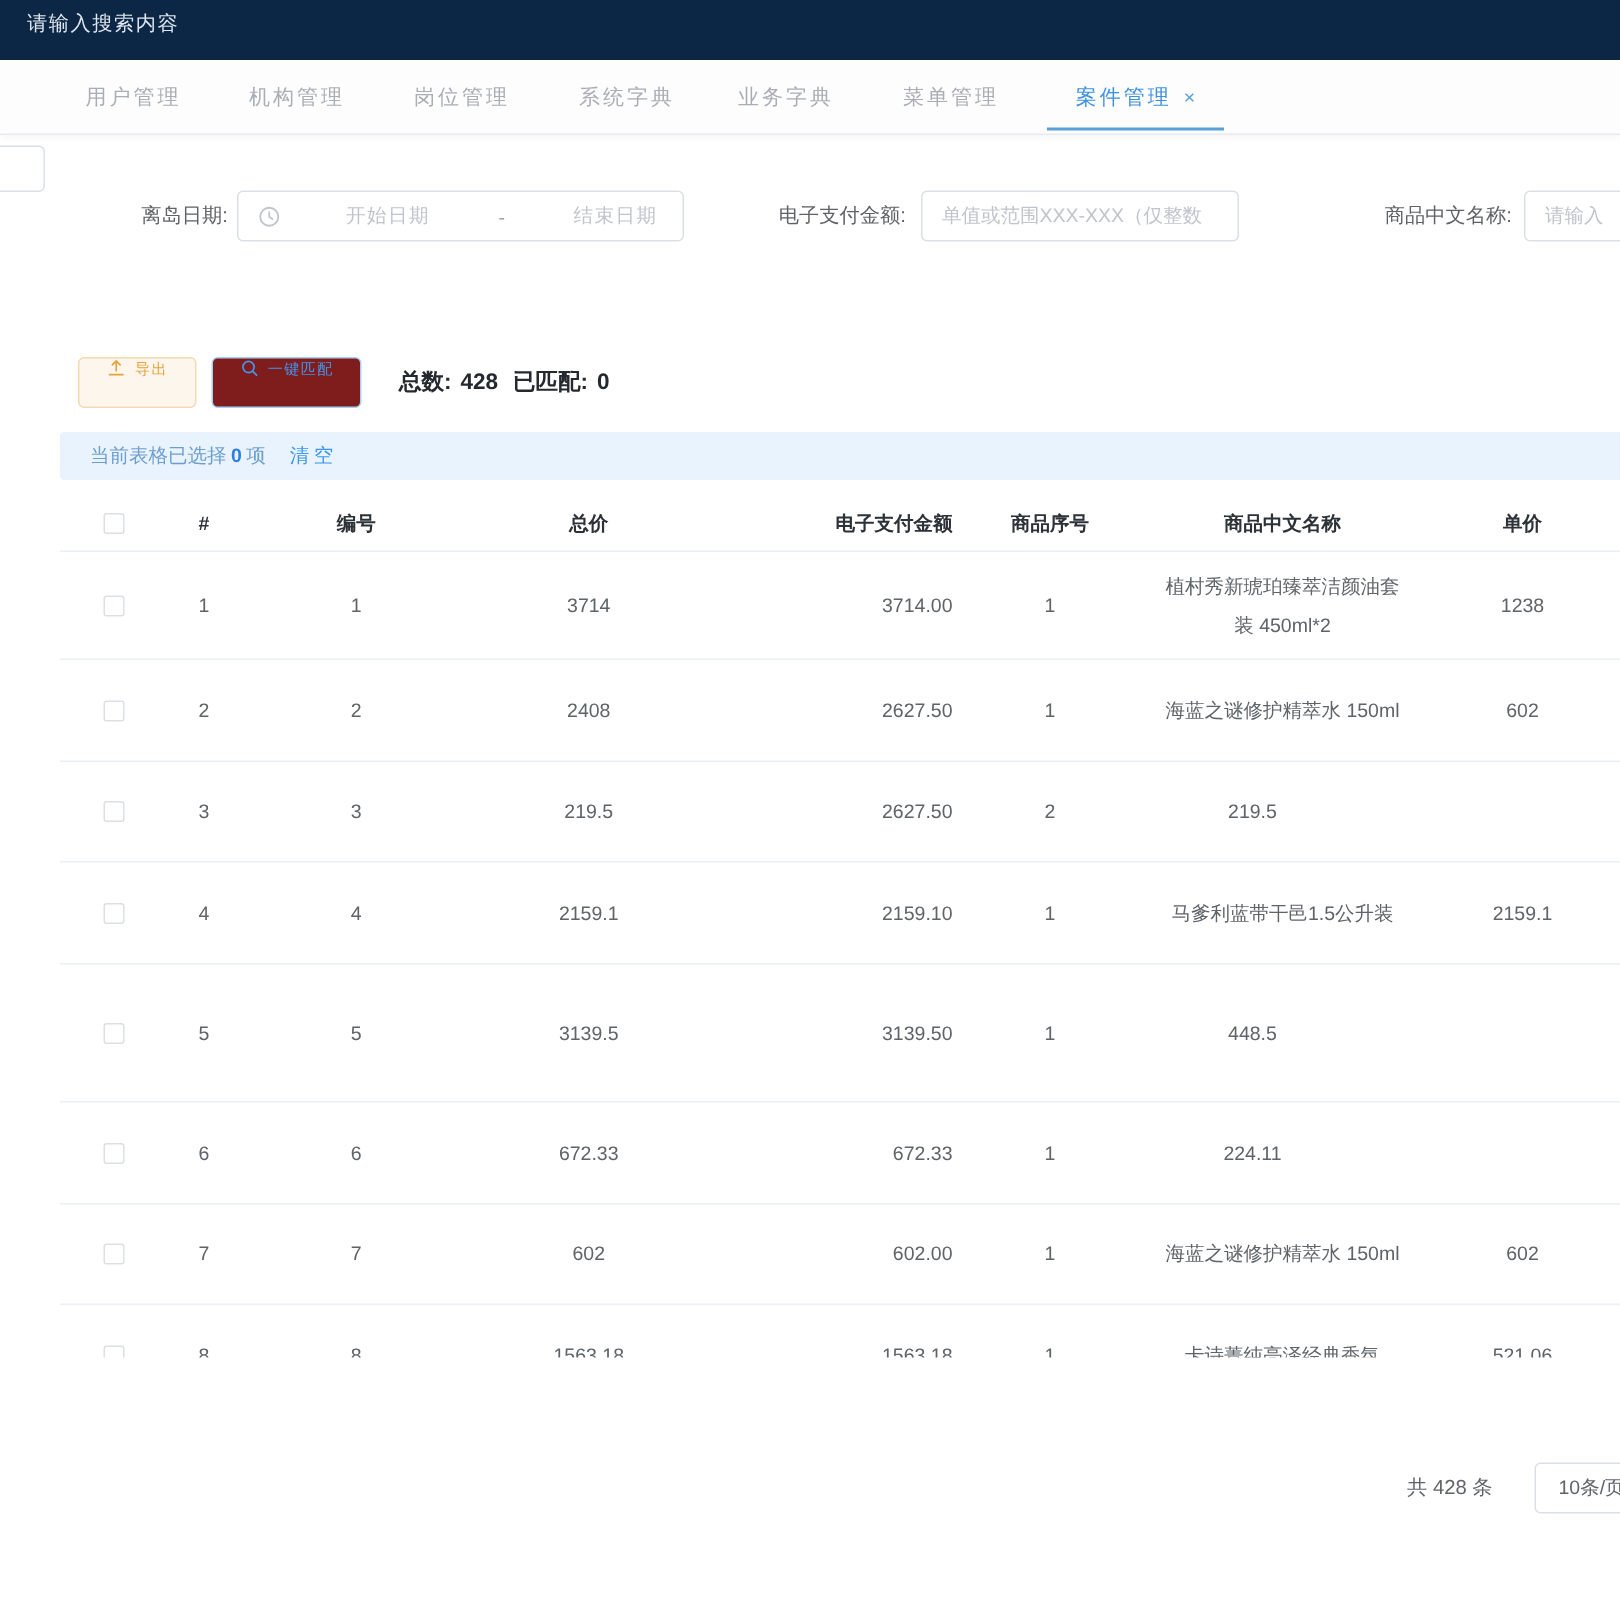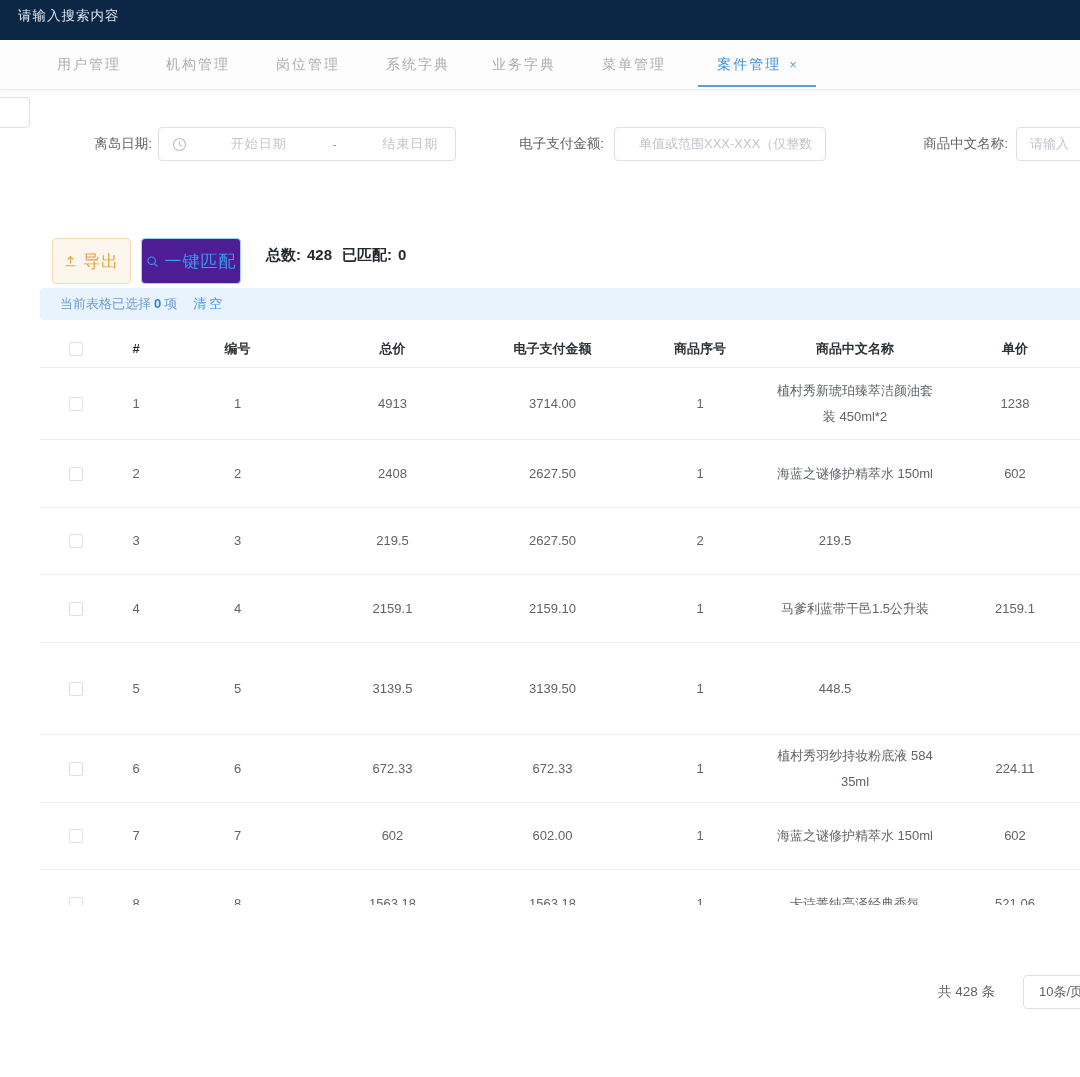--- a/index.html
+++ b/index.html
@@ -30,48 +30,48 @@
   .flt-label { position:absolute; top:127px; height:34px; line-height:34px; font-size:13.5px;
                color:#606266; text-align:right; }
   .lab-date { left:60px; width:92px; }
   .lab-amount { left:478px; width:126px; }
   .lab-product { left:884px; width:124px; }
   .input-box { position:absolute; top:127px; height:34px; border:1px solid #dcdfe6; border-radius:4px;
                background:#fff; display:flex; align-items:center; font-size:13px; color:#c0c4cc; }
   .in-date { left:158px; width:298px;gap:27px; }
   .in-date .ph { flex:1; text-align:center; letter-spacing:1px; }
   .in-date .sep { color:#9aa0a8; padding:0 2px; }
-  .in-amount { left:614px; width:212px; padding-left:24px; }
+  .in-amount { left:614px; width:212px; padding-left:13px; }
   .in-product { left:1016px; width:120px; padding-left:13px; }
   .icon-clock { margin-left:13px; display:inline-flex; }
 
   
-  .btn { position:absolute; top:238px; height:46px; border-radius:4px; font-size:17px;
-         display:flex; align-items:center; justify-content:center; cursor:pointer; letter-spacing:1px; }
+  .btn { position:absolute; top:238px; height:34px; border-radius:4px; font-size:10px;
+         display:flex; justify-content:center; cursor:pointer; letter-spacing:1px; }
   .btn-export { left:52px; width:79px; background:#fdf6ec; border:1px solid #f5dab1; color:#e6a23c; }
-  .btn-match  { left:141px; width:100px; background:#4c1d95; border:1px solid #a3d0fd; color:#3e97f0; }
+  .btn-match  { left:141px; width:100px; background:#7f1d1d; border:1px solid #a3d0fd; color:#3e97f0; }
   .btn .ic { display:inline-flex; margin-right:6px; }
   .stats { position:absolute; left:266px; top:238px; height:34px; line-height:34px; font-size:15px;
            font-weight:bold; color:#24292f; }
   .stats span { margin-right:6px; }
   .stats .gap { margin-left:4px; }
 
   
   .sel-bar { position:absolute; left:40px; top:288px; width:1042px; height:32px; background:#e8f3fd;
              border-radius:3px; font-size:13px; line-height:32px; padding-left:20px; color:#6e9ecf; }
   .sel-bar b { color:#2f7fe0; font-weight:bold; margin:0 3px; }
   .sel-clear { color:#3e97f0; margin-left:16px; letter-spacing:3px; cursor:pointer; }
 
   
   .tbl { position:absolute; left:40px; top:330px; width:1045px; height:575px; overflow:hidden; font-size:13px; }
   .trow { display:flex; width:1045px; border-bottom:1px solid #ebeef5; align-items:center; }
   .thead { height:38px; font-weight:bold; color:#2d3238; }
   .cell { text-align:center; line-height:26px; }
   .c0{width:72px; display:flex; justify-content:center;}
-  .c1{width:48px;} .c2{width:155px;} .c3{width:155px;} .c4{width:165px;}
+  .c1{width:48px;} .c2{width:155px;} .c3{width:155px;} .c4{width:165px;text-align:right;}
   .c5{width:130px;} .c6{width:180px; padding:0 6px;} .c7{width:140px;}
   .tbody-row { color:#5f6468; }
   .r1{height:72px;} .r2{height:68px;} .r3{height:67px;} .r4{height:68px;}
   .r5{height:92px;} .r6{height:68px;} .r7{height:67px;} .r8{height:68px;}
   .cb { width:14px; height:14px; border:1px solid #dcdfe6; border-radius:2px; background:#fff; display:inline-block; cursor:pointer; }
 
   
   .foot-total { position:absolute; left:938px; top:983px; font-size:13.5px; color:#5f6468; }
   .page-size { position:absolute; left:1023px; top:975px; width:100px; height:34px; border:1px solid #dcdfe6;
                border-radius:4px; background:#fff; font-size:13px; color:#5f6468; line-height:32px;
@@ -167,21 +167,21 @@
       <div class="cell c6">商品中文名称</div>
       <div class="cell c7">单价</div>
     </div>
 
     <div class="trow tbody-row r1">
       <div class="cell c0">
           <span class="cb"></span>
         </div>
       <div class="cell c1">1</div>
       <div class="cell c2">1</div>
-      <div class="cell c3">4913</div>
+      <div class="cell c3">3714</div>
       <div class="cell c4">3714.00</div>
       <div class="cell c5">1</div>
       <div class="cell c6">植村秀新琥珀臻萃洁颜油套装 450ml*2</div>
       <div class="cell c7">1238</div>
     </div>
 
     <div class="trow tbody-row r2">
       <div class="cell c0">
           <span class="cb"></span>
         </div>
@@ -233,21 +233,20 @@
 
     <div class="trow tbody-row r6">
       <div class="cell c0">
           <span class="cb"></span>
         </div>
       <div class="cell c1">6</div>
       <div class="cell c2">6</div>
       <div class="cell c3">672.33</div>
       <div class="cell c4">672.33</div>
       <div class="cell c5">1</div>
-      <div class="cell c6">植村秀羽纱持妆粉底液 584 35ml</div>
       <div class="cell c7">224.11</div>
     </div>
 
     <div class="trow tbody-row r7">
       <div class="cell c0">
           <span class="cb"></span>
         </div>
       <div class="cell c1">7</div>
       <div class="cell c2">7</div>
       <div class="cell c3">602</div>

